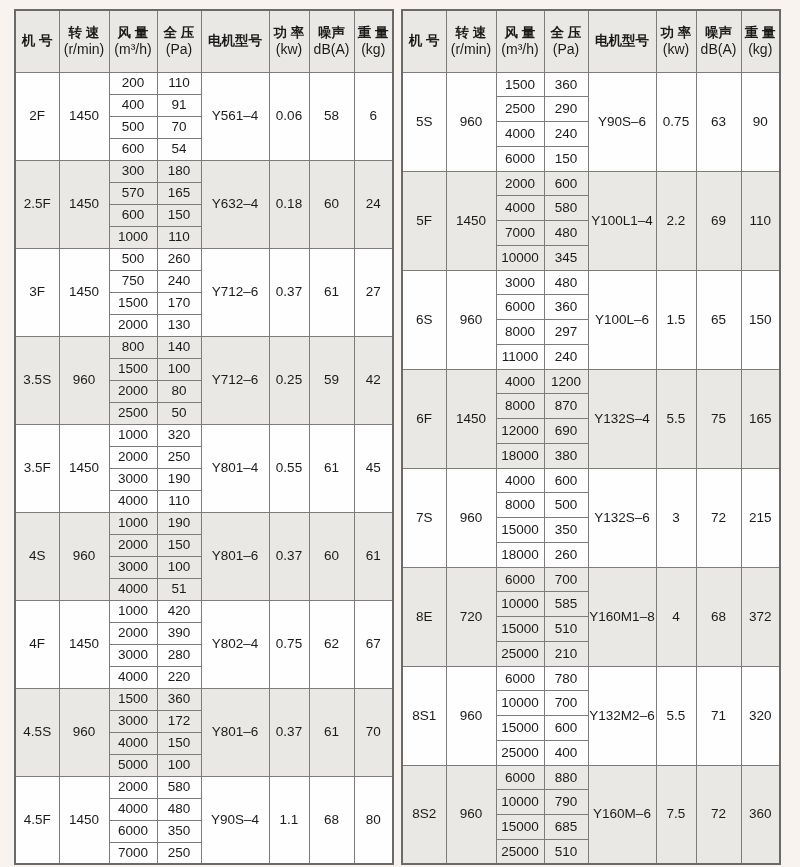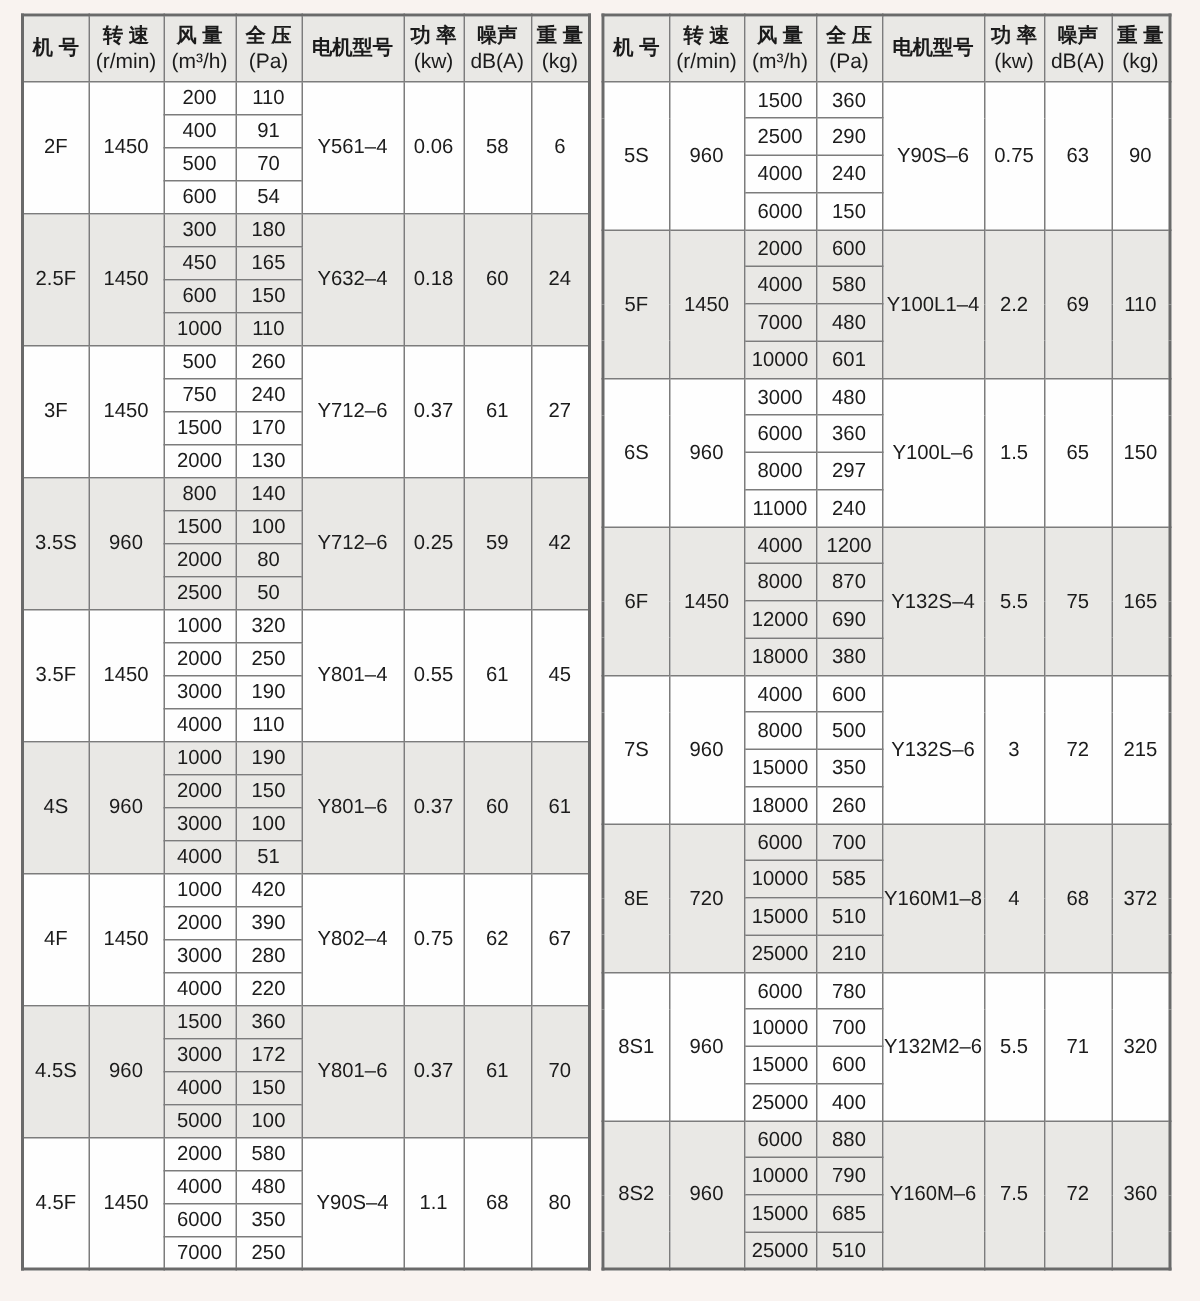--- a/index.html
+++ b/index.html
@@ -29,21 +29,21 @@
     border: 1px solid #7c7c7c;
     text-align: center;
     vertical-align: middle;
     padding: 0;
     color: #1b1b1b;
     font-size: 13.5px;
     line-height: 1.15;
     overflow: hidden;
     white-space: nowrap;
   }
-  table.spec thead tr { height: 44px; }
+  table.spec thead tr { height: 62px; }
   table.spec th {
     background: #e9e8e5;
     font-weight: bold;
   }
   table.spec th .zh { font-size: 13.5px; }
   table.spec th .sub { font-size: 14px; font-weight: normal; margin-top: 1px; }
   table.t-left tbody tr  { height: 22px; }
   table.t-right tbody tr { height: 24.75px; }
   tbody tr.shaded td { background: #e9e8e5; }
   td.group-cell { font-size: 14px; }
@@ -125,21 +125,21 @@
           <td rowspan="4" class="group-cell">2.5F</td>
           <td rowspan="4" class="group-cell">1450</td>
           <td>300</td>
           <td>180</td>
           <td rowspan="4" class="group-cell">Y632–4</td>
           <td rowspan="4" class="group-cell">0.18</td>
           <td rowspan="4" class="group-cell">60</td>
           <td rowspan="4" class="group-cell">24</td>
         </tr>
         <tr class="shaded">
-          <td>450</td>
+          <td>570</td>
           <td>165</td>
         </tr>
         <tr class="shaded">
           <td>600</td>
           <td>150</td>
         </tr>
         <tr class="shaded">
           <td>1000</td>
           <td>110</td>
         </tr>
@@ -381,21 +381,21 @@
         <tr class="shaded">
           <td>4000</td>
           <td>580</td>
         </tr>
         <tr class="shaded">
           <td>7000</td>
           <td>480</td>
         </tr>
         <tr class="shaded">
           <td>10000</td>
-          <td>601</td>
+          <td>345</td>
         </tr>
         <tr class="">
           <td rowspan="4" class="group-cell">6S</td>
           <td rowspan="4" class="group-cell">960</td>
           <td>3000</td>
           <td>480</td>
           <td rowspan="4" class="group-cell">Y100L–6</td>
           <td rowspan="4" class="group-cell">1.5</td>
           <td rowspan="4" class="group-cell">65</td>
           <td rowspan="4" class="group-cell">150</td>

